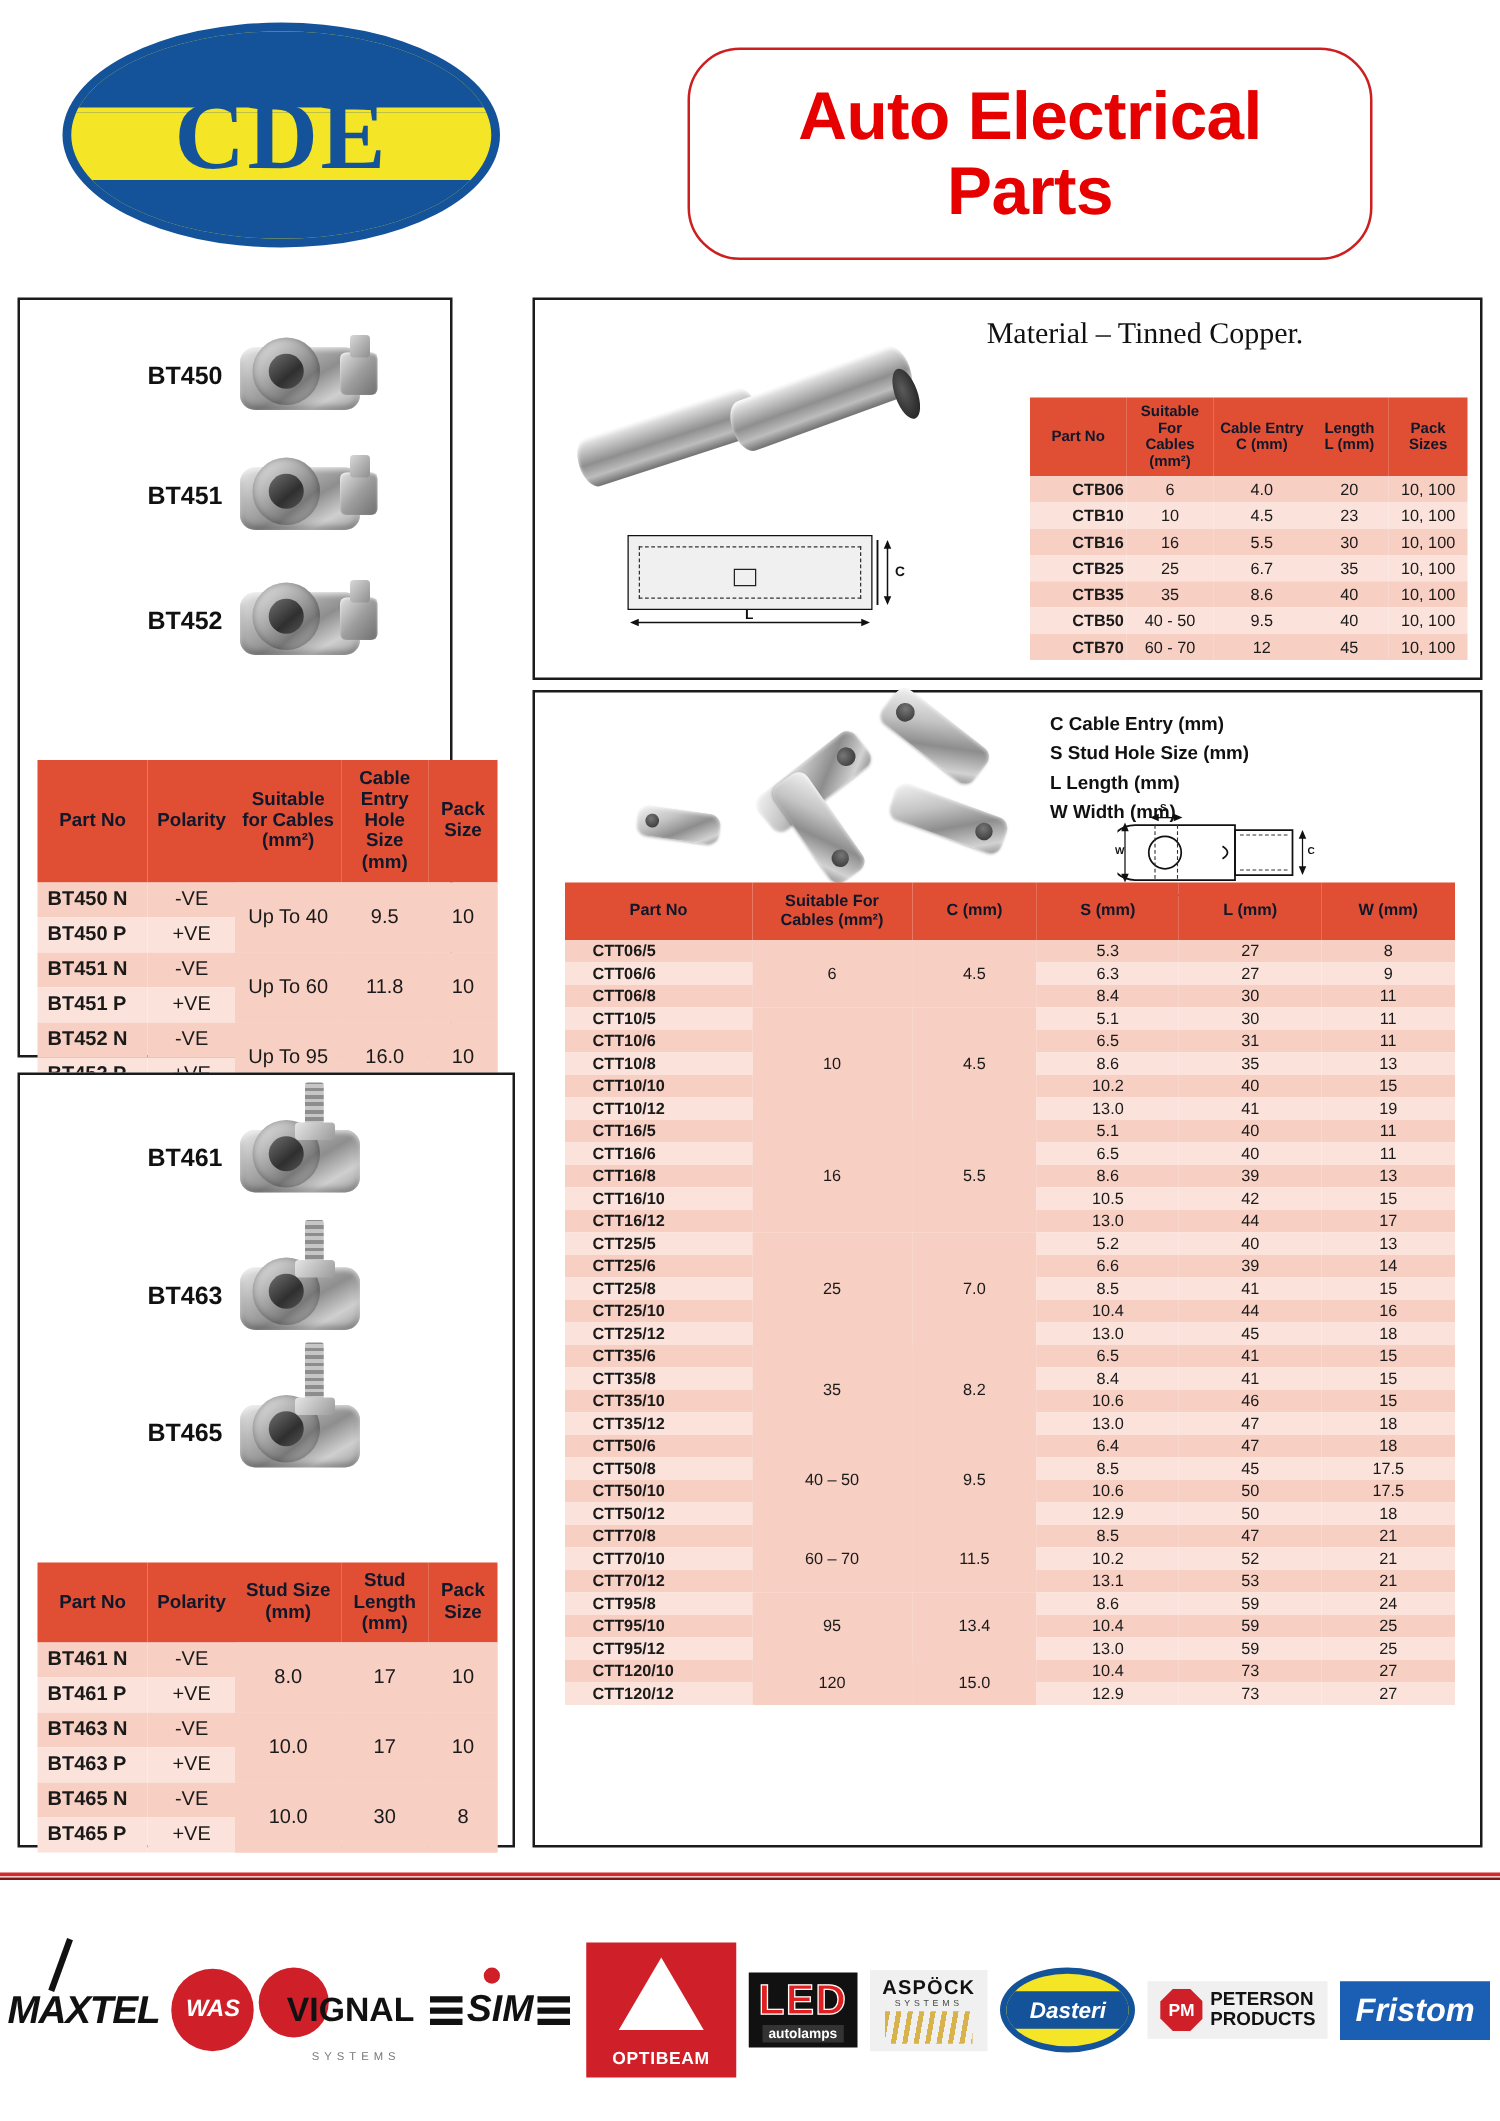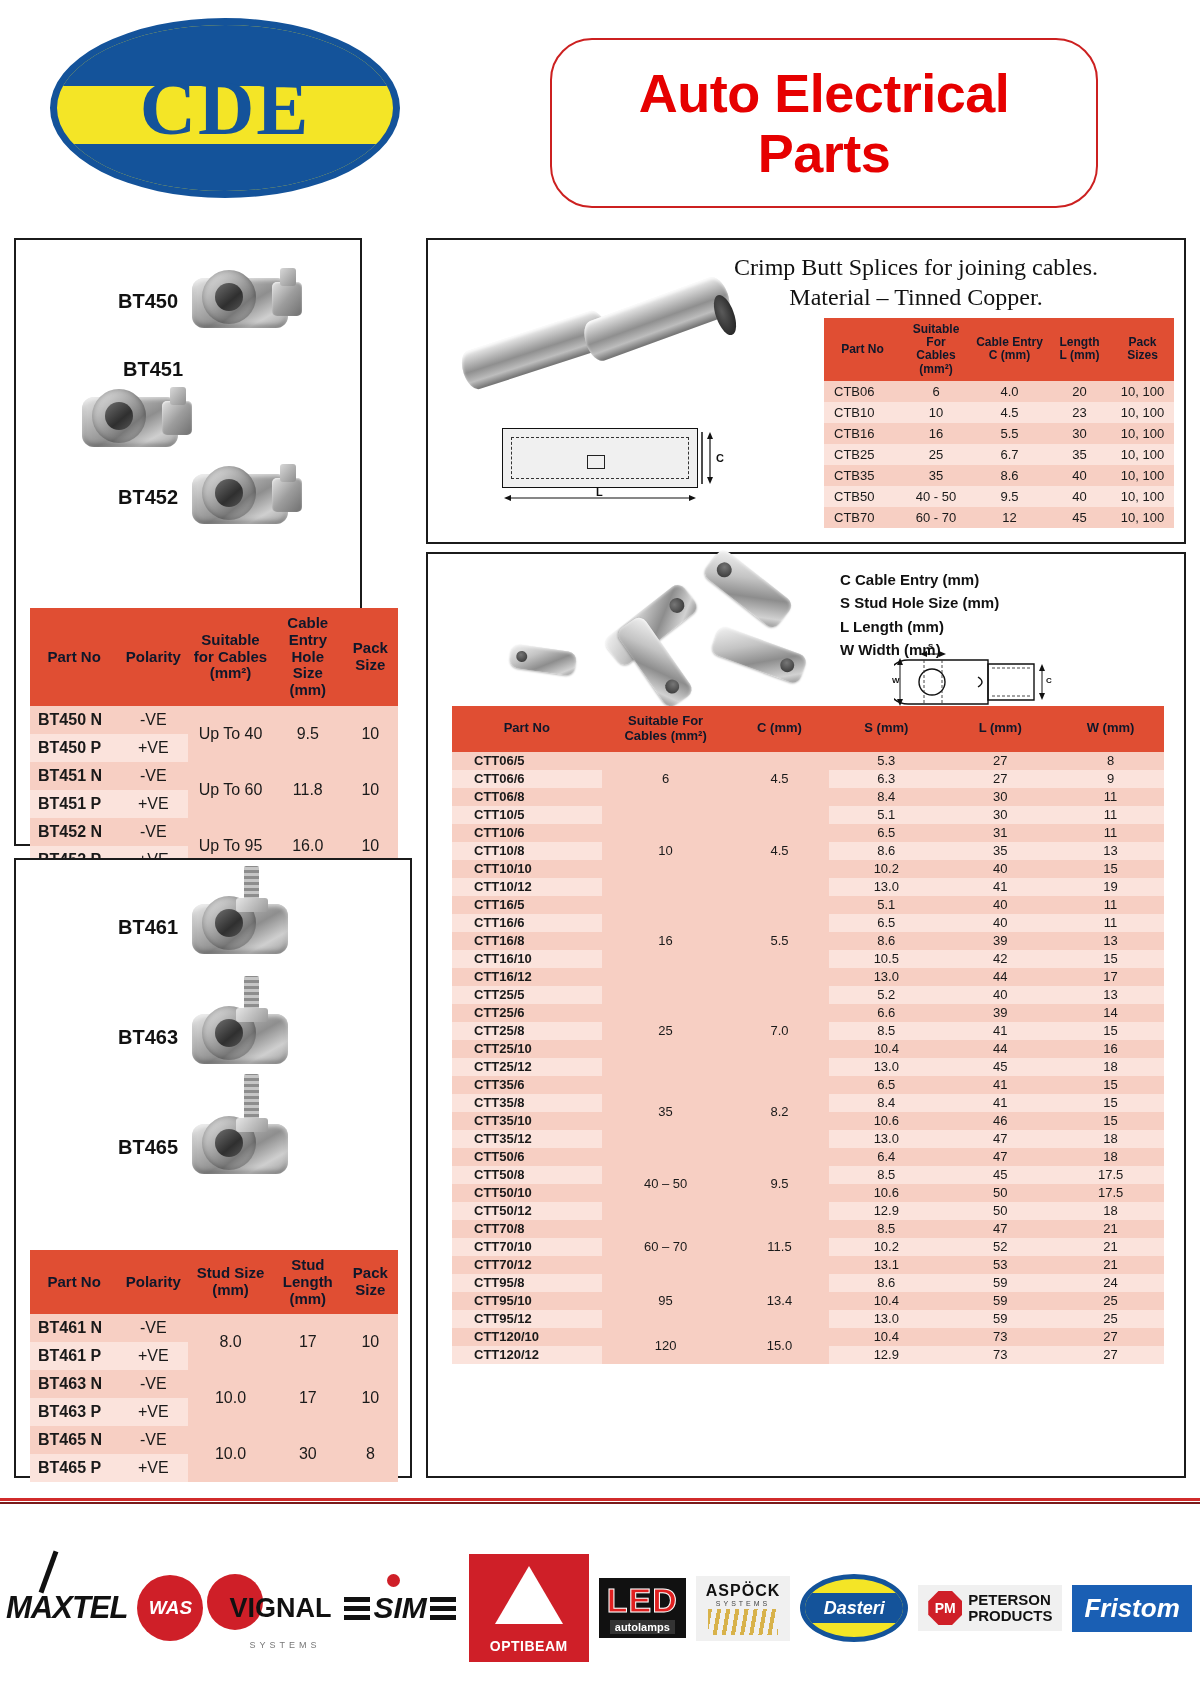--- a/index.html
+++ b/index.html
@@ -118,21 +118,21 @@
   .bt-table tbody td { font-size:16px; padding:5px 2px; }
   .bt-table tbody td.partno { font-weight:bold; text-align:left; padding-left:8px; }
   .r-odd  { background:#f7cfc3; }
   .r-even { background:#fbe3dc; }
   .span-cell { background:#f7cfc3; }
 
   
   #ctb-table { position:absolute; right:10px; top:78px; width:350px; }
   #ctb-table thead th { font-size:12px; padding:5px 2px; line-height:1.1; }
   #ctb-table tbody td { font-size:13px; padding:3px 2px; }
-  #ctb-table tbody td.partno { font-weight:normal; text-align:left; padding-left:10px; }
+  #ctb-table tbody td.partno { font-weight:bold; text-align:right; padding-left:10px; }
 
   
   #ctt-table { position:absolute; left:24px; top:152px; width:712px; }
   #ctt-table thead th { font-size:13px; padding:8px 2px; line-height:1.15; }
   #ctt-table tbody td { font-size:13px; padding:1.5px 2px; }
   #ctt-table tbody td.partno { font-weight:bold; text-align:left; padding-left:22px; }
 
   
   .ctb-caption {
     position:absolute; right:14px; top:12px; width:508px;
@@ -277,21 +277,21 @@
       <div class="prod-label">BT450</div>
       <div class="term">
         <div class="body"></div>
           <div class="ring"></div>
           <div class="hole"></div>
         <div class="nut"></div>
           <div class="screwtop"></div>
       </div>
     </div>
 
-    <div class="prod-row" style="left:60px; top:118px;flex-direction:column;">
+    <div class="prod-row" style="left:60px; top:118px;">
       <div class="prod-label">BT451</div>
       <div class="term">
         <div class="body"></div>
           <div class="ring"></div>
           <div class="hole"></div>
         <div class="nut"></div>
           <div class="screwtop"></div>
       </div>
     </div>
 
@@ -439,21 +439,20 @@
           <td class="partno">BT465 P</td>
           <td>+VE</td>
         </tr>
       </tbody>
     </table>
   </div>
 
   <div class="panel" id="panel-ctb">
 
     <div class="ctb-caption">
-      <div>Crimp Butt Splices for joining cables.</div>
       <div>Material – Tinned Copper.</div>
     </div>
 
     <div class="splice-img">
       <div class="sleeve" id="sleeve-a"></div>
       <div class="sleeve" id="sleeve-b"></div>
       <div class="sleeve-end" style="left:262px; top:18px; transform:rotate(-20deg);"></div>
     </div>
 
     <div class="dim-diagram">

